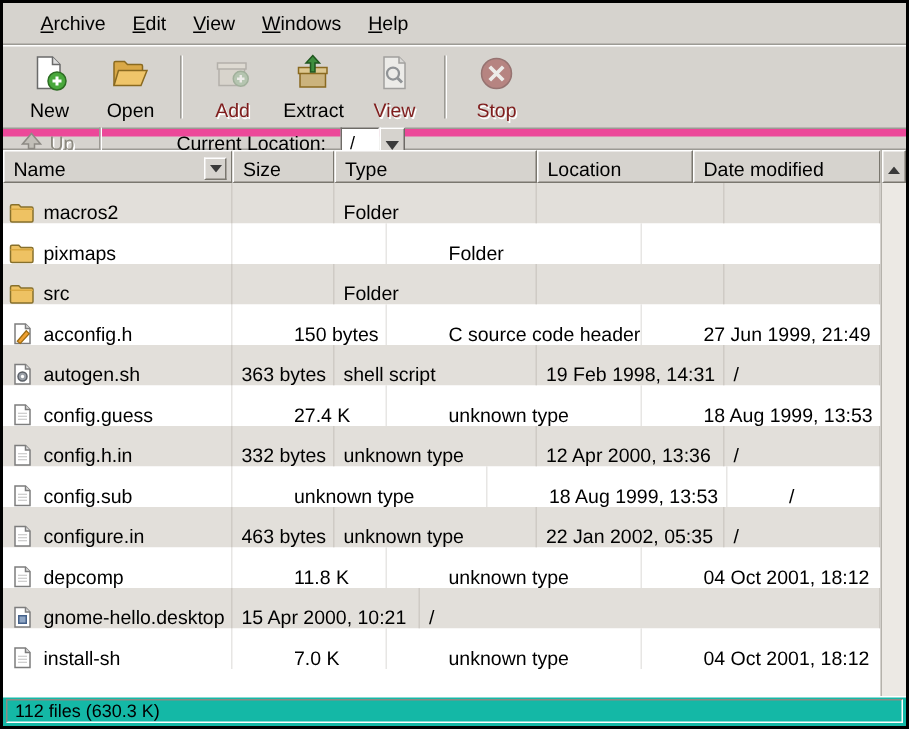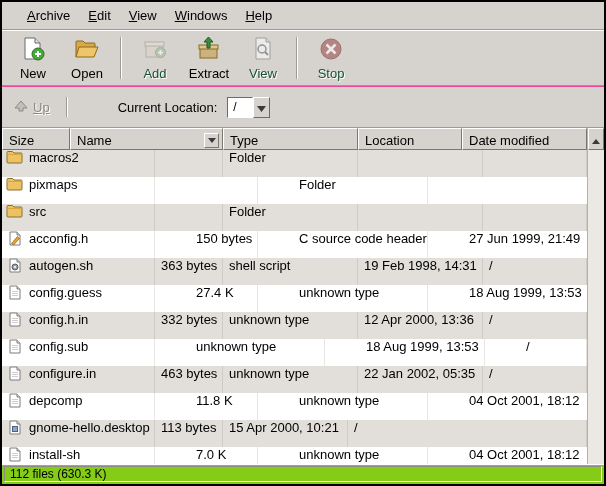--- a/index.html
+++ b/index.html
@@ -14,28 +14,28 @@
              background:#d6d3ce; border-bottom:1px solid #9c9a94; flex:none; }
   .menu-item { display:inline-block; padding:4px 9px; cursor:default; }
   .menu-item::first-letter { text-decoration: underline; }
 
   
   .toolbar { height:56px; display:flex; align-items:center; padding:2px 4px;
              border-top:1px solid #fff; border-bottom:1px solid #9c9a94; flex:none; }
   .tbtn { width:54px; height:50px; display:flex; flex-direction:column; align-items:center;
           justify-content:center; gap:1px; border:1px solid transparent; }
   .tbtn .tlabel { font-size:13px; }
-  .tbtn.disabled .tlabel { color:#14532d; text-shadow:1px 1px 0 #fff; }
+  .tbtn.disabled .tlabel { color:#7f1d1d; text-shadow:1px 1px 0 #fff; }
   .tbtn.disabled .ticon { opacity:.55; filter:grayscale(35%); }
   .tsep { width:2px; height:42px; margin:0 6px;
           border-left:1px solid #9c9a94; border-right:1px solid #fff; }
 
   
-  .locbar { height:42px; display:flex; align-items:center; padding:0 4px; gap:4px;
-            border-top:1px solid #ec4899; border-bottom:1px solid #9c9a94; flex:none; }
+  .locbar { height:14px; display:flex; align-items:center; padding:0 4px; gap:4px;
+            border-top:5px solid #ec4899; border-bottom:1px solid #9c9a94; flex:none; }
   .upbtn { display:flex; align-items:center; gap:5px; padding:3px 7px; border:1px solid transparent; }
   .upbtn .ulabel { color:#8c897f; text-shadow:1px 1px 0 #fff; text-decoration:underline; }
   .locsep { width:2px; height:20px; margin:0 4px;
             border-left:1px solid #9c9a94; border-right:1px solid #fff; }
   .loclabel { padding:0 6px;margin-left:36px; }
   .combo { display:flex; height:21px; }
   .combo-value { width:26px; background:#fff; border:1px solid;
                  border-color:#6e6b66 #fff #fff #6e6b66; padding:2px 4px 0 5px; font-size:12px; }
   .combo-btn { width:17px; background:#d6d3ce; border:1px solid;
                border-color:#fff #6e6b66 #6e6b66 #fff;
@@ -53,35 +53,35 @@
   .c-type { width:135px; flex:none; }
   .c-date { width:125px; flex:none; }
   .c-loc  { flex:1; min-width:0; }
   .sortbox { margin-left:auto; margin-right:3px; width:15px; height:15px;
              display:flex; align-items:center; justify-content:center;
              border:1px solid; border-color:#fff #7a776f #7a776f #fff; }
   .tbody { flex:1; overflow:hidden; background:#fff; }
   .trow { height:27px; display:flex; align-items:center; }
   .trow.even { background:#e2dfda; }
   .trow.odd  { background:#ffffff;gap:35px; }
-  .cell { padding:0 18px 0 6px; height:100%; display:flex; align-items:flex-start; white-space:nowrap;
+  .cell { padding:0 18px 0 6px; height:100%; display:flex; align-items:flex-end; white-space:nowrap;
           overflow:hidden; border-right:1px solid rgba(120,115,105,0.18); font-size:13px; }
   .cell.c-name { padding-left:3px; gap:5px; }
   .ficon { width:19px; display:flex; justify-content:center; flex:none; }
 
   
   .vscroll { width:17px; flex:none; display:flex; flex-direction:column; background:#ece9e4;
              border-left:1px solid #b5b2ab; }
   .sbtn { height:22px; flex:none; background:#d6d3ce; border:1px solid;
           border-color:#fff #7a776f #7a776f #fff;
           display:flex; align-items:center; justify-content:center; }
   .strough { flex:1; }
 
   
-  .statusbar { height:20px; flex:none; padding:1px 2px 2px 2px; background:#84cc16;
+  .statusbar { height:20px; flex:none; padding:1px 2px 2px 2px; background:#14b8a6;
                border-top:1px solid #fff; }
   .status-inner { height:100%; border:1px solid; border-color:#8d8a84 #fff #fff #8d8a84;
                   padding:0 5px; font-size:12px; display:flex; align-items:center; }
 </style>
 </head>
 <body>
 
 <div class="window">
 
   <div class="menubar">
@@ -177,29 +177,29 @@
               <path d="M0 0 L9 0 L4.5 6 Z" fill="#3a3a3a"></path>
             </svg>
         </span>
       </div>
     </div>
   </div>
 
   <div class="tablewrap">
     <div class="tleft">
       <div class="thead">
-        <div class="hcell c-size">Size</div>
         <div class="hcell c-name">
           <span>Name</span>
           <span class="sortbox">
             <svg width="8" height="5" viewBox="0 0 8 5">
                 <path d="M0 0 L8 0 L4 5 Z" fill="#3a3a3a"></path>
               </svg>
           </span>
         </div>
+        <div class="hcell c-size">Size</div>
         <div class="hcell c-type">Type</div>
         <div class="hcell c-loc">Location</div>
         <div class="hcell c-date">Date modified</div>
       </div>
       <div class="tbody">
           <div class="trow even">
             <div class="cell c-name">
               <span class="ficon">
                 <svg width="17" height="14" viewBox="0 0 17 14">
                   <path d="M1 4 L1 2.5 Q1 1.5 2 1.5 L6.5 1.5 L8 3 L15 3 Q16 3 16 4 L16 12 Q16 13 15 13 L2 13 Q1 13 1 12 Z" fill="#eec263" stroke="#87702c"></path>
@@ -359,21 +359,20 @@
             <div class="cell c-name">
               <span class="ficon">
                 <svg width="12" height="15" viewBox="0 0 12 15">
                   <path d="M1 1 L8 1 L11 4 L11 14 L1 14 Z" fill="#fff" stroke="#7d7d7d"></path>
                   <path d="M8 1 L8 4 L11 4" fill="#e0e0e0" stroke="#7d7d7d"></path>
                   <rect x="3.5" y="6.5" width="5" height="5" fill="#8fa6c4" stroke="#44618a"></rect>
                 </svg>
               </span>
               <span>gnome-hello.desktop</span>
             </div>
-            <div class="cell c-size">113 bytes</div>
             <div class="cell c-date">15 Apr 2000, 10:21</div>
             <div class="cell c-loc">/</div>
           </div>
           <div class="trow odd">
             <div class="cell c-name">
               <span class="ficon">
                 <svg width="12" height="15" viewBox="0 0 12 15">
                   <path d="M1 1 L8 1 L11 4 L11 14 L1 14 Z" fill="#fff" stroke="#7d7d7d"></path>
                   <path d="M8 1 L8 4 L11 4" fill="#e0e0e0" stroke="#7d7d7d"></path>
                   <path d="M3 6.5 h6 M3 8.5 h6 M3 10.5 h6" stroke="#c0c0c0" stroke-width="0.8"></path>

